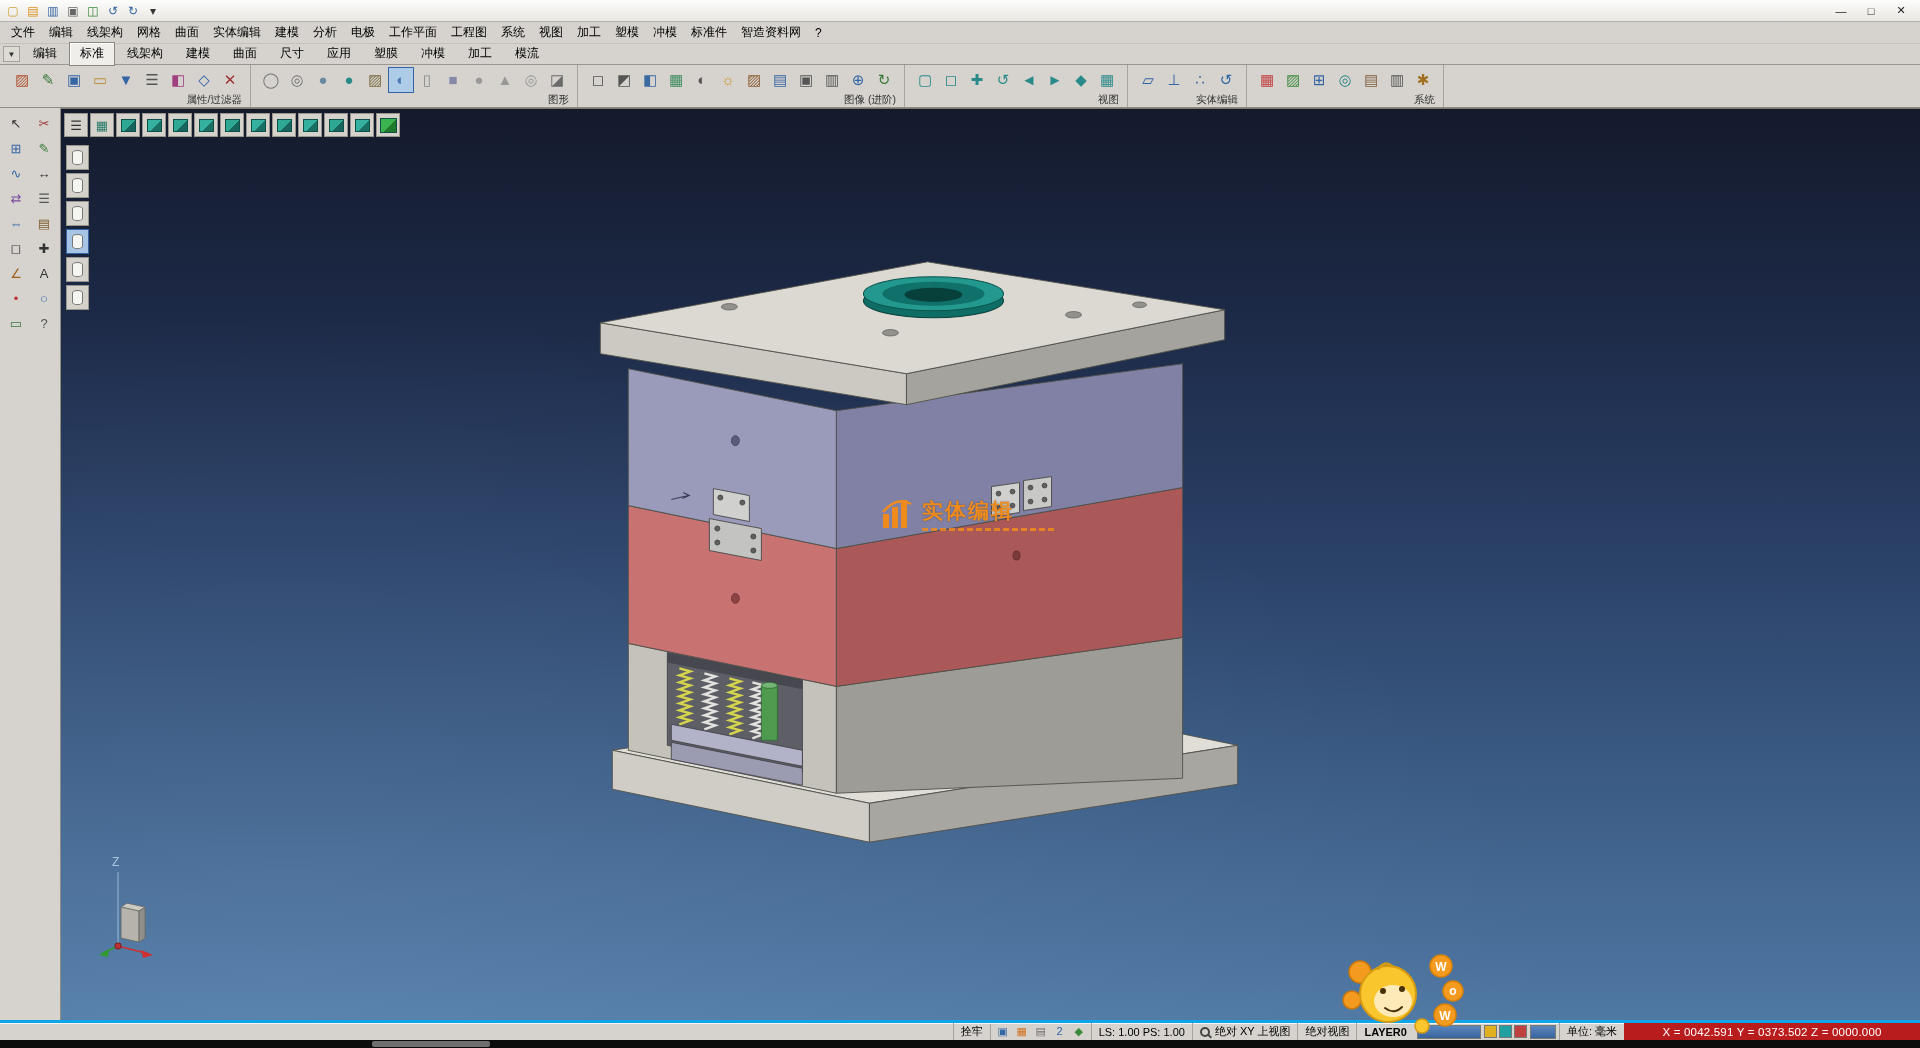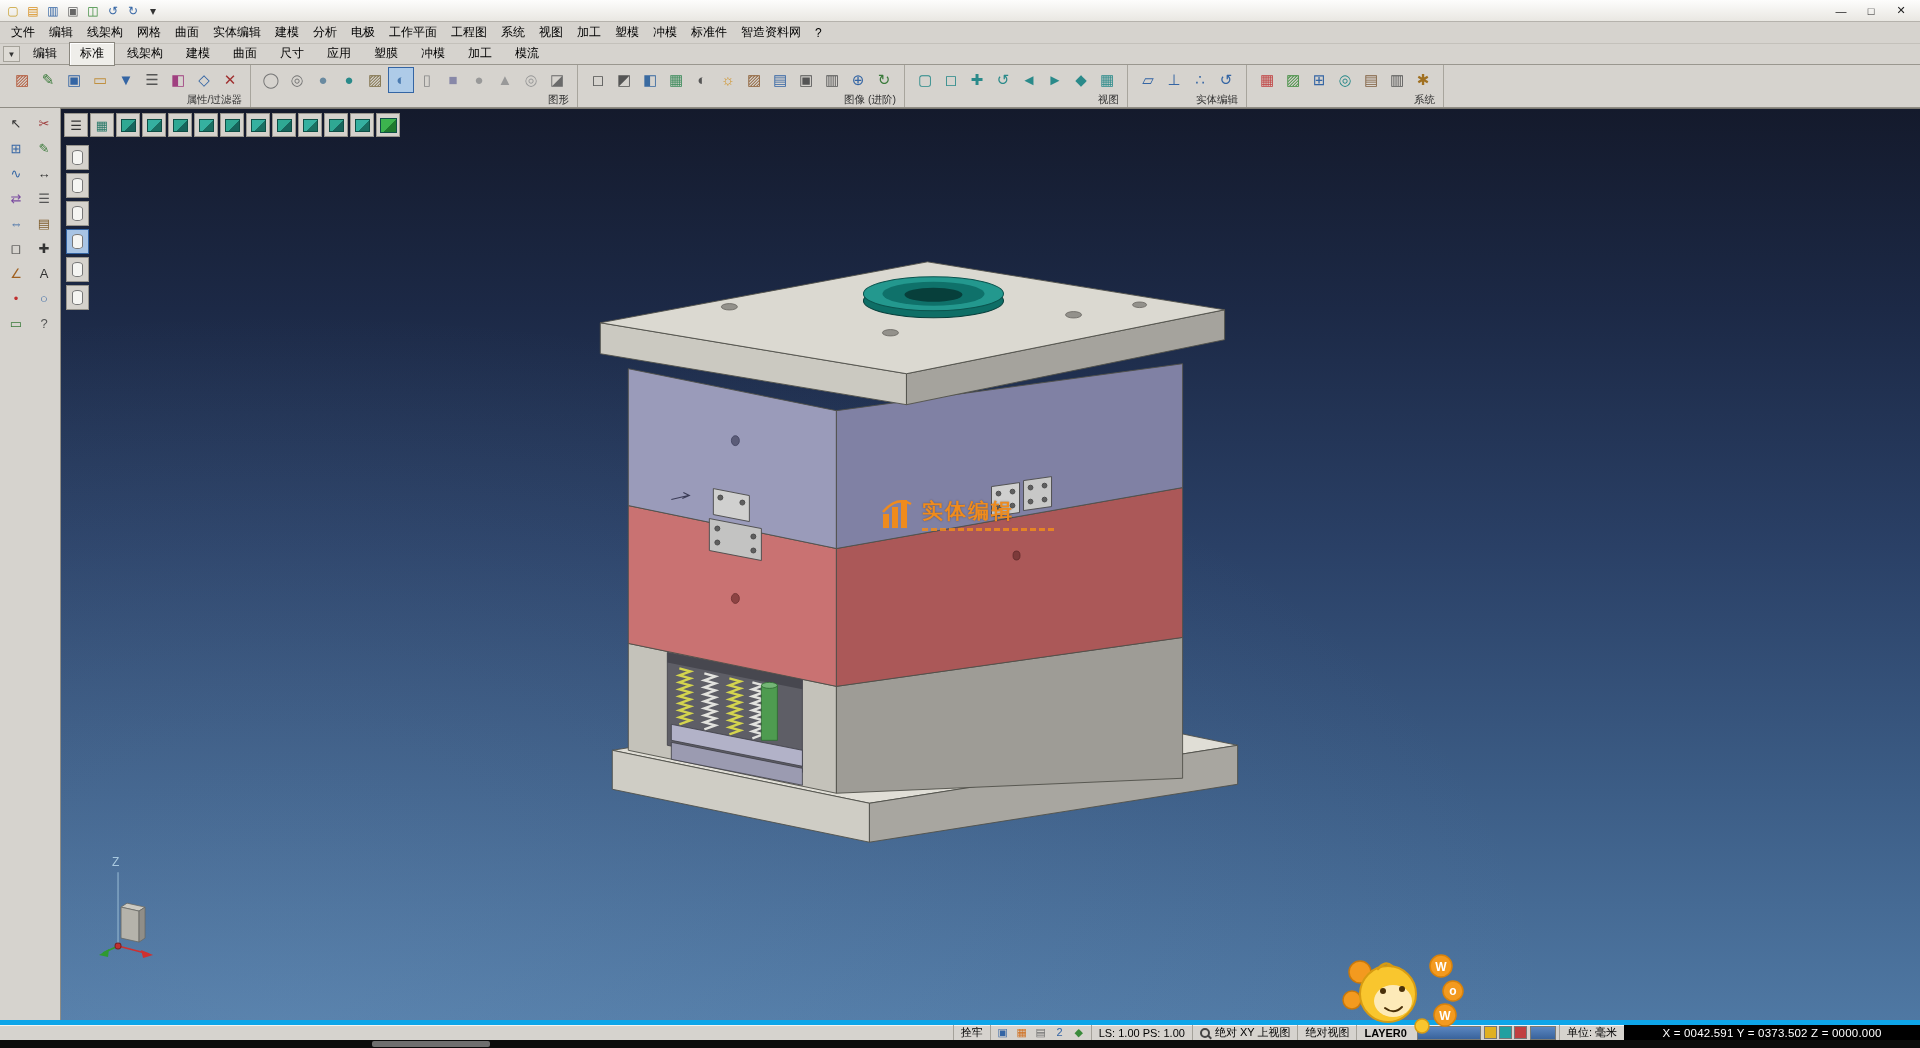--- a/index.html
+++ b/index.html
@@ -66,32 +66,32 @@
   .wm-text { color:#ef8b1d; font-size:21px; font-weight:bold; letter-spacing:2px; white-space:nowrap;
              text-shadow:0 0 2px rgba(0,0,0,.35); }
   .wm-sub { width:132px; height:3px; margin-top:3px; opacity:.85;
             background:repeating-linear-gradient(90deg,#ef8b1d 0 6px,transparent 6px 9px); }
 
   .mascot { position:absolute; left:1336px; top:944px; z-index:40; }
   .wow { fill:#fff; font-size:12px; font-weight:bold; text-anchor:middle; font-family:"Liberation Sans", sans-serif; }
 
   
   .statusbar { position:absolute; left:0; right:0; bottom:8px; height:20px; background:#d6d3ce;
-               border-top:5px solid #0ea5e9; box-shadow:inset 0 1px 0 #f5f4f0;
+               border-top:3px solid #0ea5e9; box-shadow:inset 0 1px 0 #f5f4f0;
                display:flex; align-items:center; font-size:11px; }
   .sb-spacer { flex:1; }
   .sb-cell { height:100%; display:flex; align-items:center; padding:0 7px; border-left:1px solid #a5a29a; white-space:nowrap; }
   .sb-cell.layer { font-weight:bold; }
   .sb-icons { display:flex; gap:1px; border-left:1px solid #a5a29a; padding:0 3px; }
   .sb-icons .tbi { width:18px; height:16px; font-size:11px; }
   .sb-bar { width:64px; height:14px; margin:0 3px; border:1px solid #7a7a74;
             background:linear-gradient(#5a86c0,#39639c); }
   .sb-bar.small { width:26px; }
   .sb-chips { display:flex; gap:2px; }
-  .sb-coords { height:100%; background:#000000; color:#fff; display:flex; align-items:center; justify-content:center;
+  .sb-coords { height:100%; background:#b91c1c; color:#fff; display:flex; align-items:center; justify-content:center;
                width:296px; font-size:11.5px; letter-spacing:.2px; white-space:nowrap; }
   .mag { width:10px; height:10px; border:2px solid #444; border-radius:50%; position:relative; display:inline-block; margin-right:5px; }
   .mag::after { content:""; position:absolute; width:5px; height:2px; background:#444; transform:rotate(45deg); right:-4px; bottom:-2px; }
 
   
   .taskbar { position:absolute; left:0; right:0; bottom:0; height:8px; background:#0c0c0c; }
   .tb-seg { position:absolute; left:372px; top:1px; width:118px; height:6px; background:#6e6e6e; border-radius:2px; }
 </style>
 </head>
 <body>

